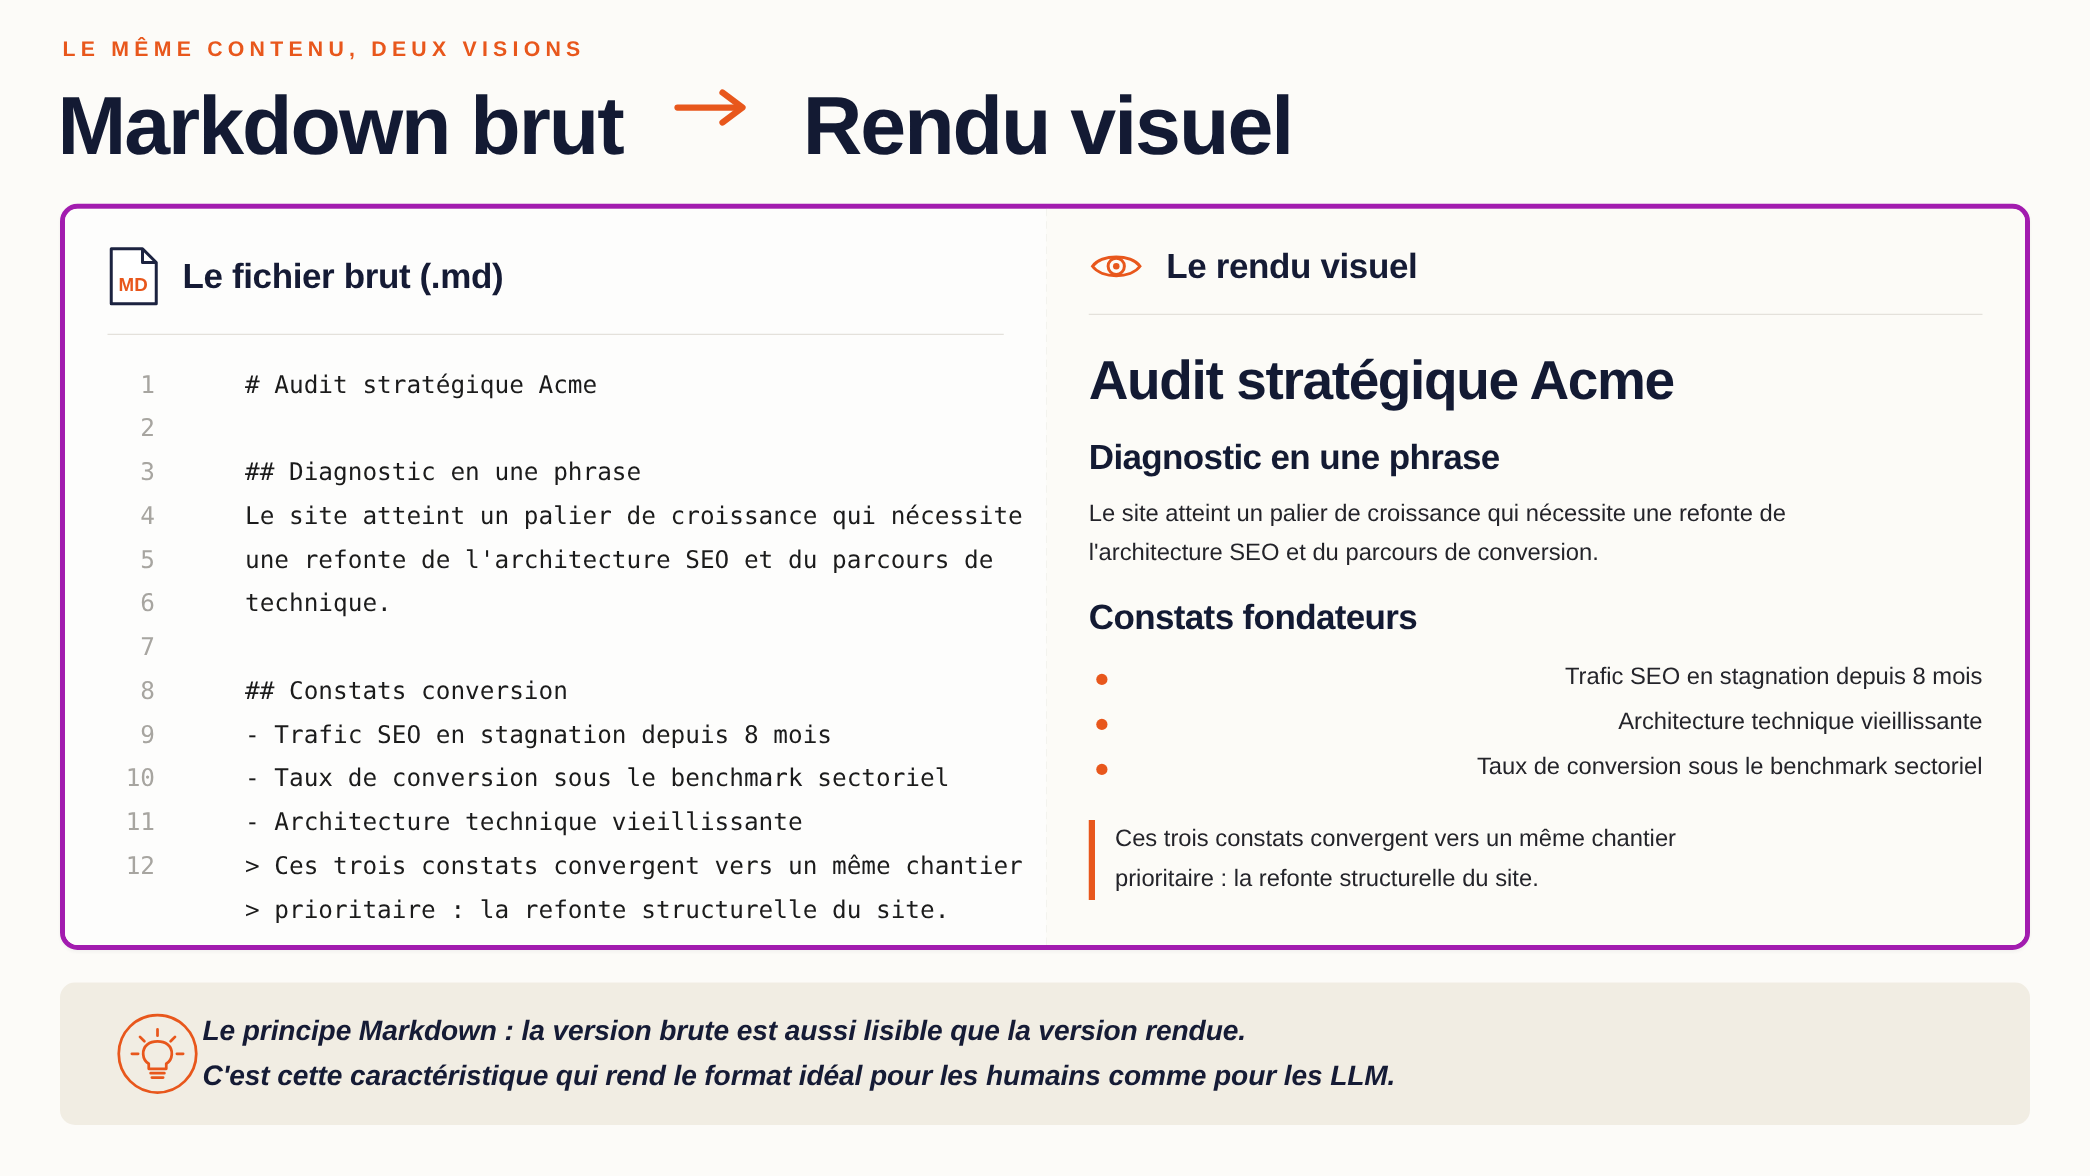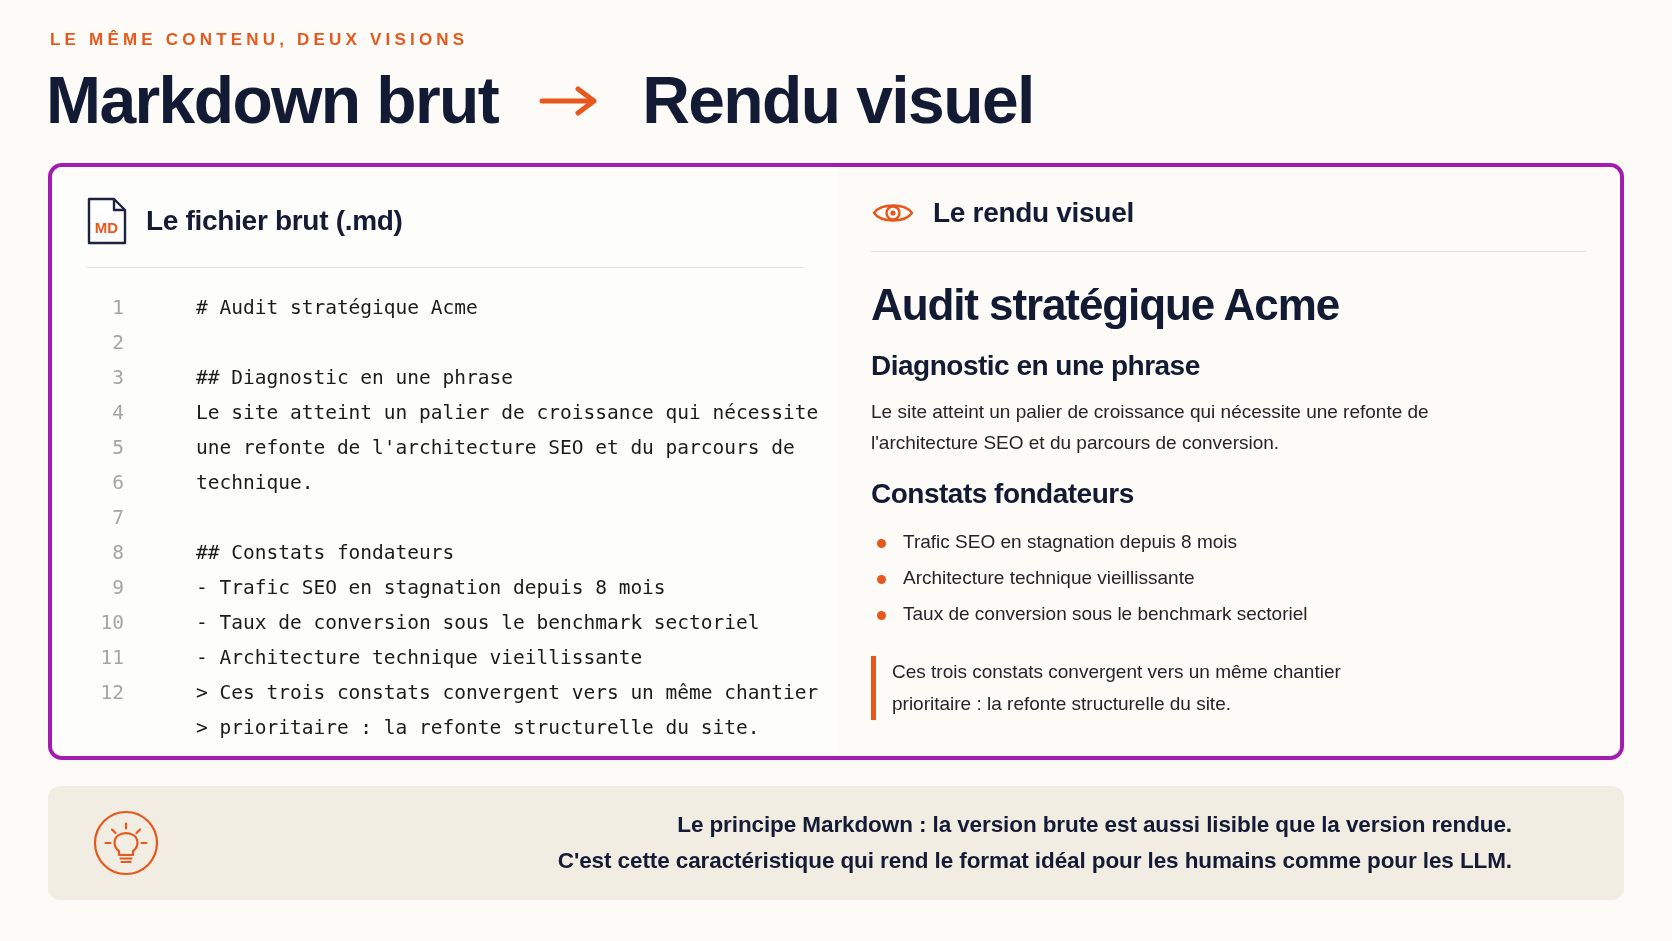--- a/index.html
+++ b/index.html
@@ -31,21 +31,20 @@
     font-size: 17px;
     font-weight: 700;
     letter-spacing: 4.2px;
     color: #E8571C;
     text-transform: uppercase;
     margin-left: 2px;
   }
 
   .title-row {
     display: flex;
-    align-items: center;
     gap: 40px;
     margin-top: 16px;
     margin-left: -2px;
   }
 
   .title-part {
     font-size: 66px;
     font-weight: 800;
     letter-spacing: -1.6px;
     color: #131A33;
@@ -148,21 +147,21 @@
     color: #131A33;
     margin-bottom: 14px;
   }
   .r-h2.second { margin-top: 20px; }
   .r-p {
     font-size: 19px;
     line-height: 31px;
     color: #24242A;
     max-width: 600px;
   }
-  .r-ul { list-style: none; margin-top: 6px; }
+  .r-ul { list-style: none; margin-top: 6px; text-align: right; }
   .r-li {
     position: relative;
     font-size: 19px;
     line-height: 36px;
     color: #24242A;
     padding-left: 32px;
   }
   .r-li::before {
     content: "";
     position: absolute;
@@ -189,22 +188,23 @@
     height: 114px;
     background: #F1EDE3;
     border-radius: 12px;
     display: flex;
     align-items: center;
     padding: 0 42px;
   }
   .bulb-icon { width: 72px; height: 72px; flex: 0 0 auto; display:block; }
   .banner-text {
     flex: 1;
-    text-align: right;
+    text-align: left;
     padding-right: 70px;
+    font-style: italic;
   }
   .banner-line {
     font-size: 22.5px;
     font-weight: 700;
     line-height: 36px;
     color: #151B35;
     letter-spacing: -0.1px;
   }
 </style>
 </head>
@@ -261,21 +261,21 @@
             <div class="code-line">
               <span class="ln">6</span>
               <span class="ltext">technique.</span>
             </div>
             <div class="code-line">
               <span class="ln">7</span>
               <span class="ltext"></span>
             </div>
             <div class="code-line">
               <span class="ln">8</span>
-              <span class="ltext">## Constats fondateurs</span>
+              <span class="ltext">## Constats conversion</span>
             </div>
             <div class="code-line">
               <span class="ln">9</span>
               <span class="ltext">- Trafic SEO en stagnation depuis 8 mois</span>
             </div>
             <div class="code-line">
               <span class="ln">10</span>
               <span class="ltext">- Taux de conversion sous le benchmark sectoriel</span>
             </div>
             <div class="code-line">

